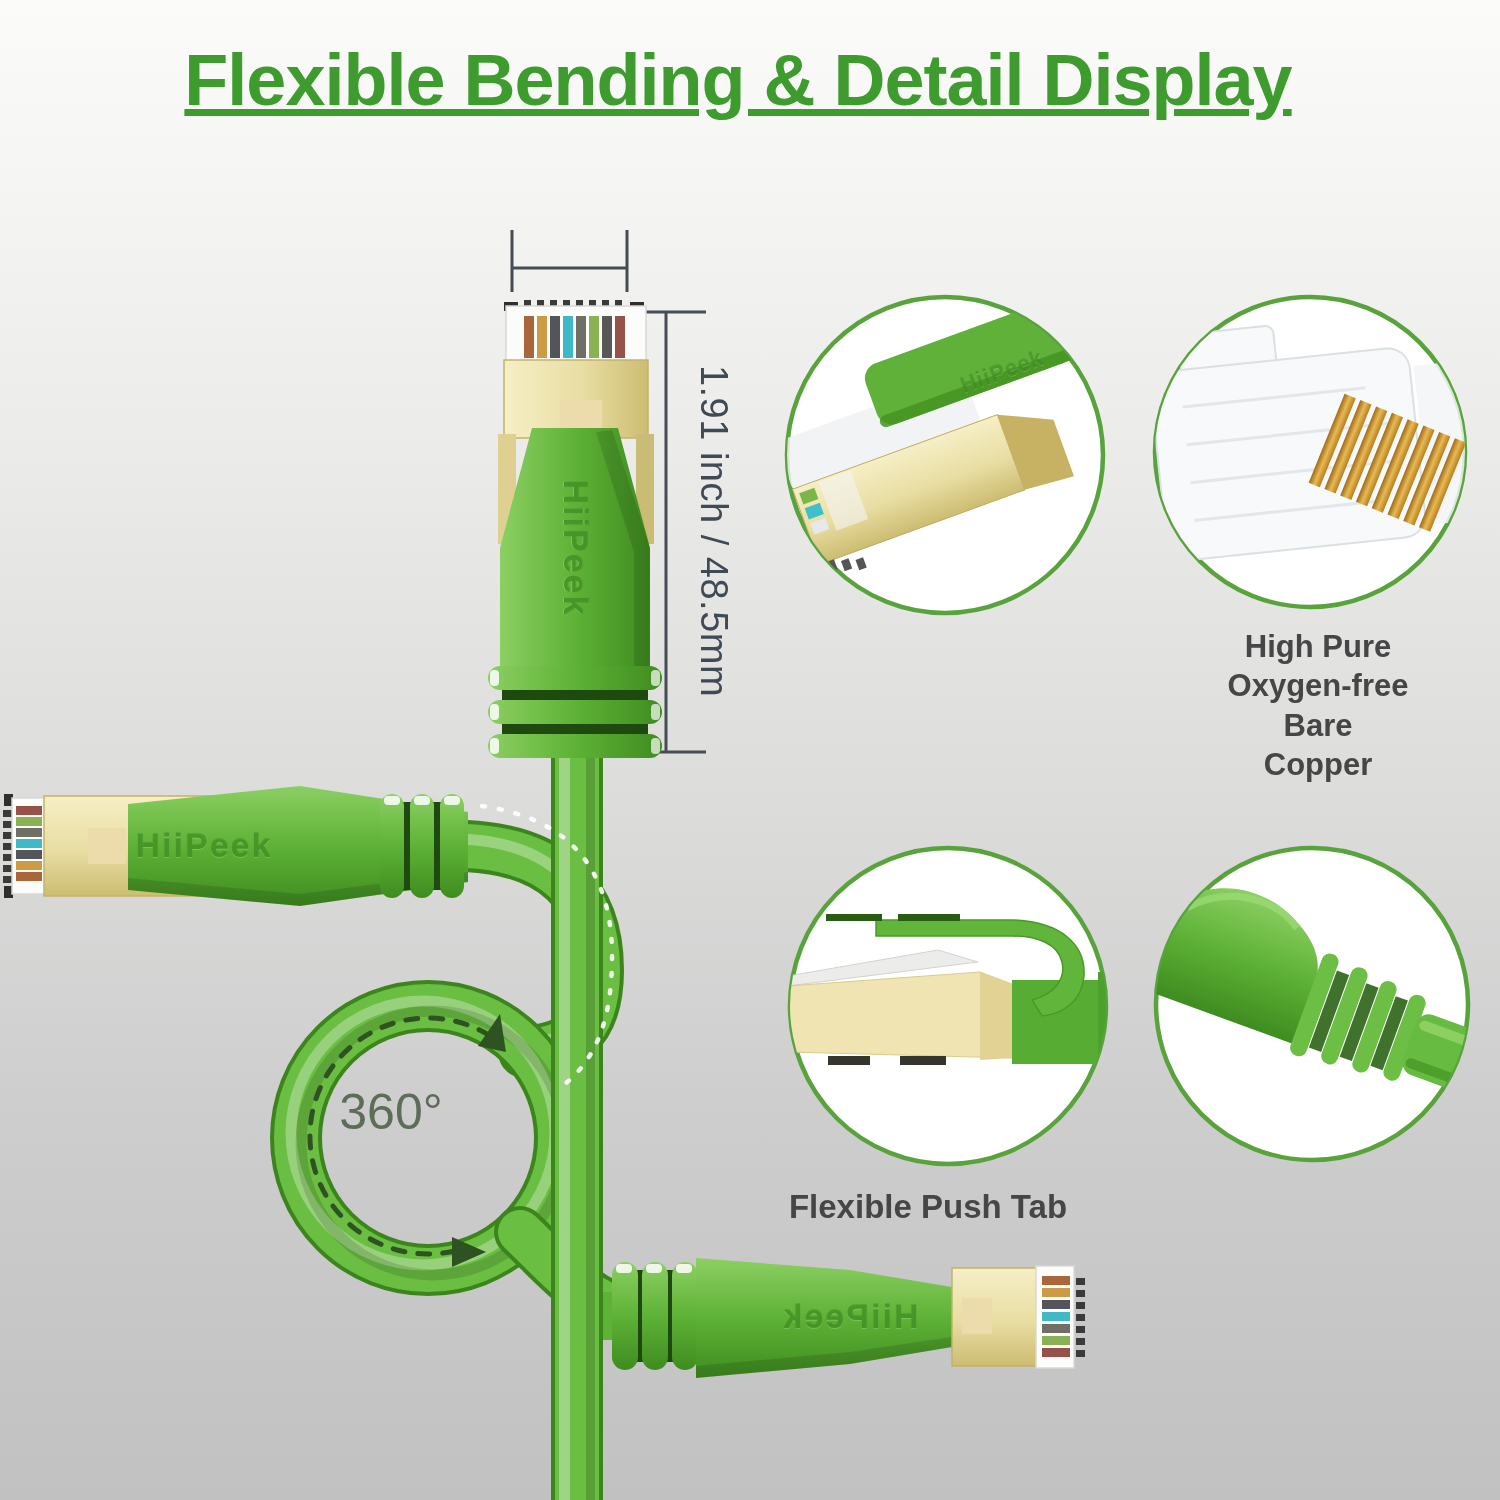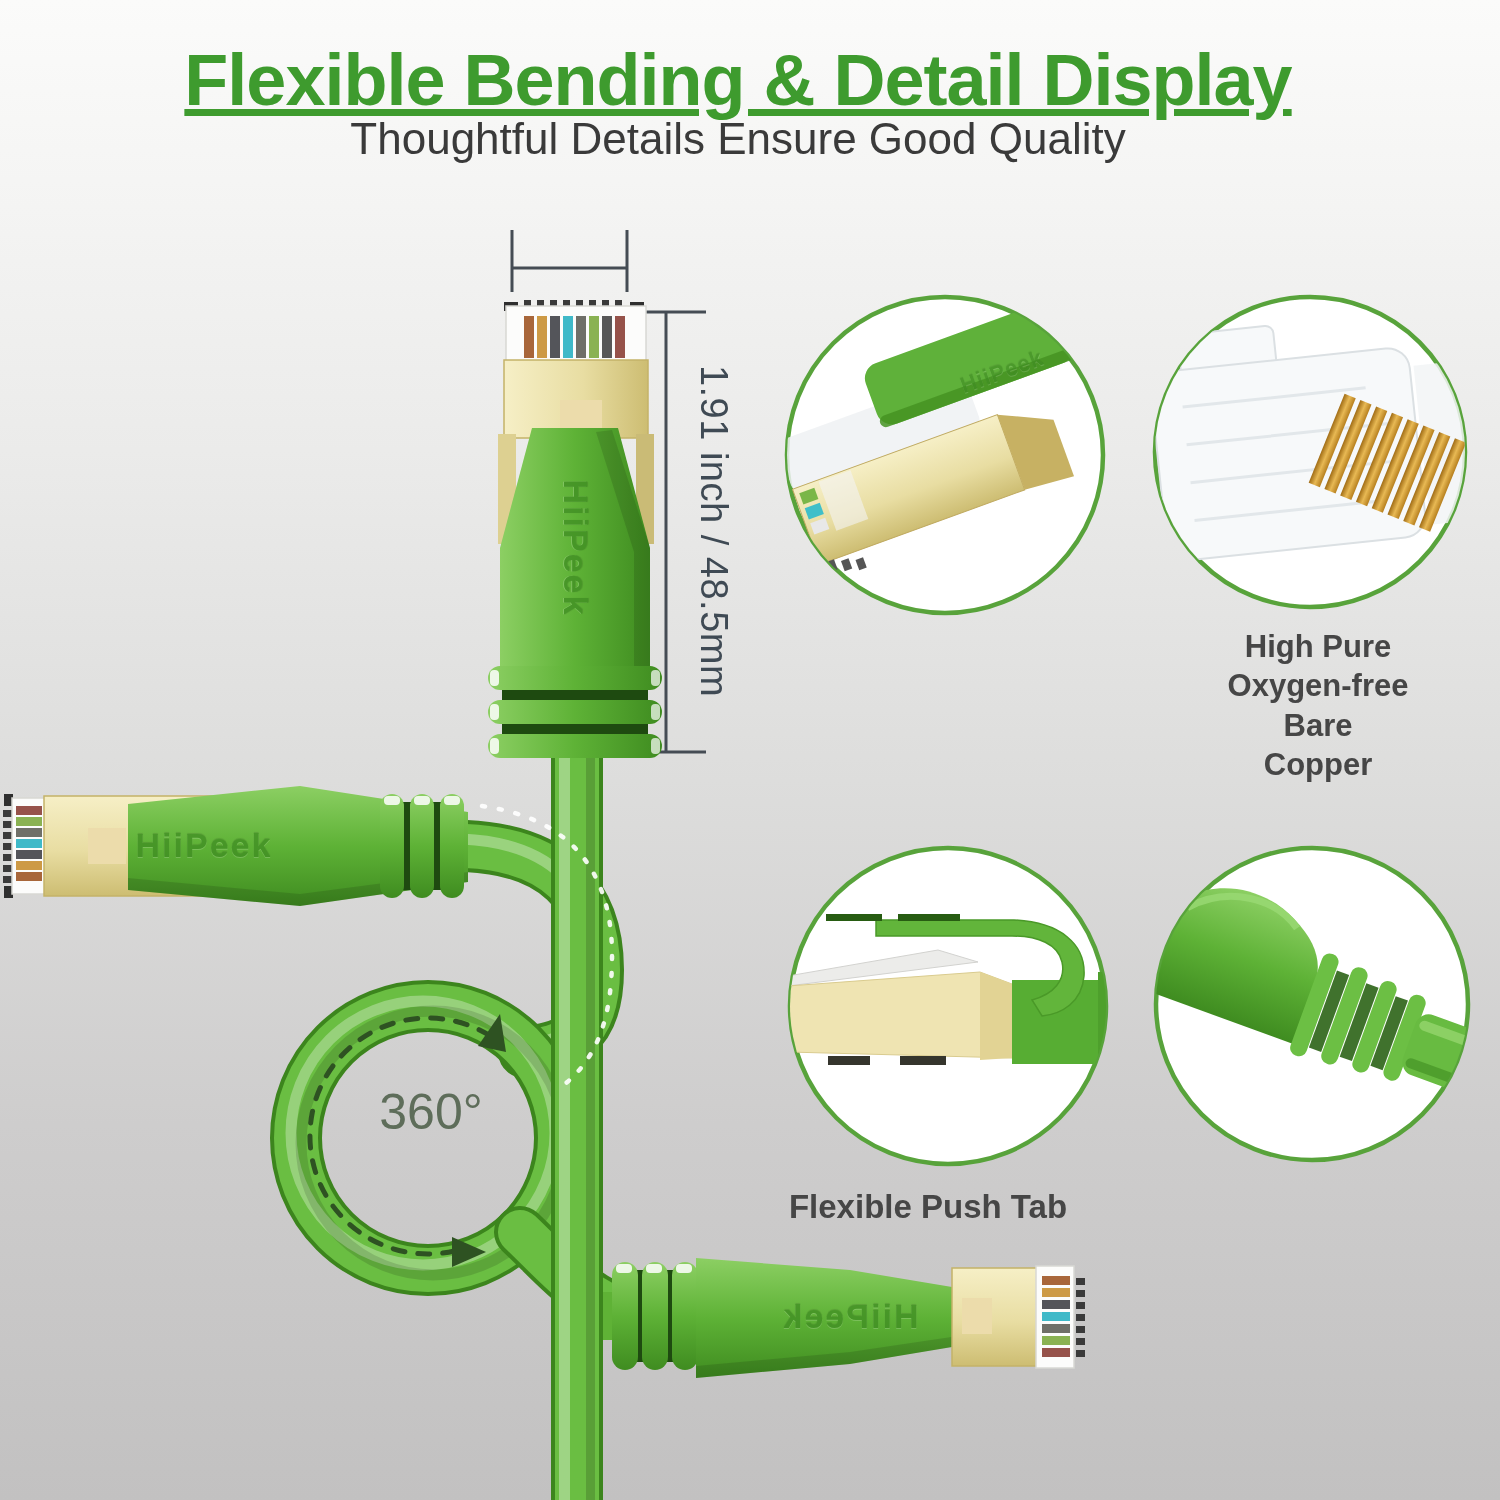--- a/index.html
+++ b/index.html
@@ -7,21 +7,21 @@
     position:relative;width:1500px;height:1500px;overflow:hidden;
     background:linear-gradient(180deg,#fbfbfa 0%,#f5f5f4 12%,#ebebea 30%,#dddddc 52%,#cecdcd 75%,#c2c1c1 100%);
     font-family:"Liberation Sans", sans-serif;
   }
   #scene{position:absolute;left:0;top:0;}
   .txt{position:absolute;transform:translate(-50%,-50%);white-space:nowrap;}
   .title{font-size:72px;font-weight:bold;color:#3e9b2e;letter-spacing:-1px;}
   .subtitle{font-size:44px;font-weight:500;color:#3a3a3a;}
   .dim{font-size:38px;font-weight:500;color:#3f4a54;letter-spacing:0.5px;}
   .dim-v{transform:translate(-50%,-50%) rotate(90deg);}
-  .rot{font-size:50px;font-weight:500;color:#5e6d5a;margin-left:40px;}
+  .rot{font-size:50px;font-weight:500;color:#5e6d5a;}
   .caption{font-size:31px;font-weight:bold;color:#464646;line-height:1.27;text-align:center;white-space:pre-line;}
   .caption-b{font-size:33px;}
   .brand{font-size:34px;font-weight:bold;color:#3e8c22;opacity:.72;letter-spacing:2px;
          text-shadow:0 1px 0 rgba(255,255,255,.25), 0 -1px 1px rgba(0,0,0,.18);}
   .brand-top{transform:translate(-50%,-50%) rotate(90deg);}
   .brand-mir{transform:translate(-50%,-50%) scaleX(-1);}
   .brand-clip{font-size:22px;transform:translate(-50%,-50%) rotate(-20deg);letter-spacing:1px;opacity:.6;}
 </style>
 </head>
 <body>
@@ -306,21 +306,20 @@
         <rect x="90" y="-45" width="17" height="90" rx="8" fill="#6cbf44"></rect>
         <rect x="104" y="-31" width="160" height="64" rx="14" fill="#68bb41"></rect>
         <rect x="108" y="-23" width="156" height="10" rx="5" fill="#95d66d" opacity=".8"></rect>
         <rect x="108" y="17" width="156" height="10" rx="5" fill="#3f8c20" opacity=".6"></rect>
       </g>
     </g>
   </g>
 </svg>
 
 <div class="txt title" style="left:738px;top:80px;text-decoration:underline;">Flexible Bending &amp; Detail Display</div>
-<div class="txt subtitle" style="left:738px;top:139px;">Thoughtful Details Ensure Good Quality</div>
 
 <div class="txt dim dim-v" style="left:713px;top:531px;">1.91 inch / 48.5mm</div>
 <div class="txt rot" style="left:391px;top:1112px;">360°</div>
 
 <div class="txt brand brand-top" style="left:575px;top:548px;">HiiPeek</div>
 <div class="txt brand" style="left:204px;top:845px;">HiiPeek</div>
 <div class="txt brand brand-mir" style="left:850px;top:1316px;">HiiPeek</div>
 <div class="txt brand brand-clip" style="left:1002px;top:372px;">HiiPeek</div>
 
 <div class="txt caption caption-b" style="left:928px;top:1207px;">Flexible Push Tab</div>

